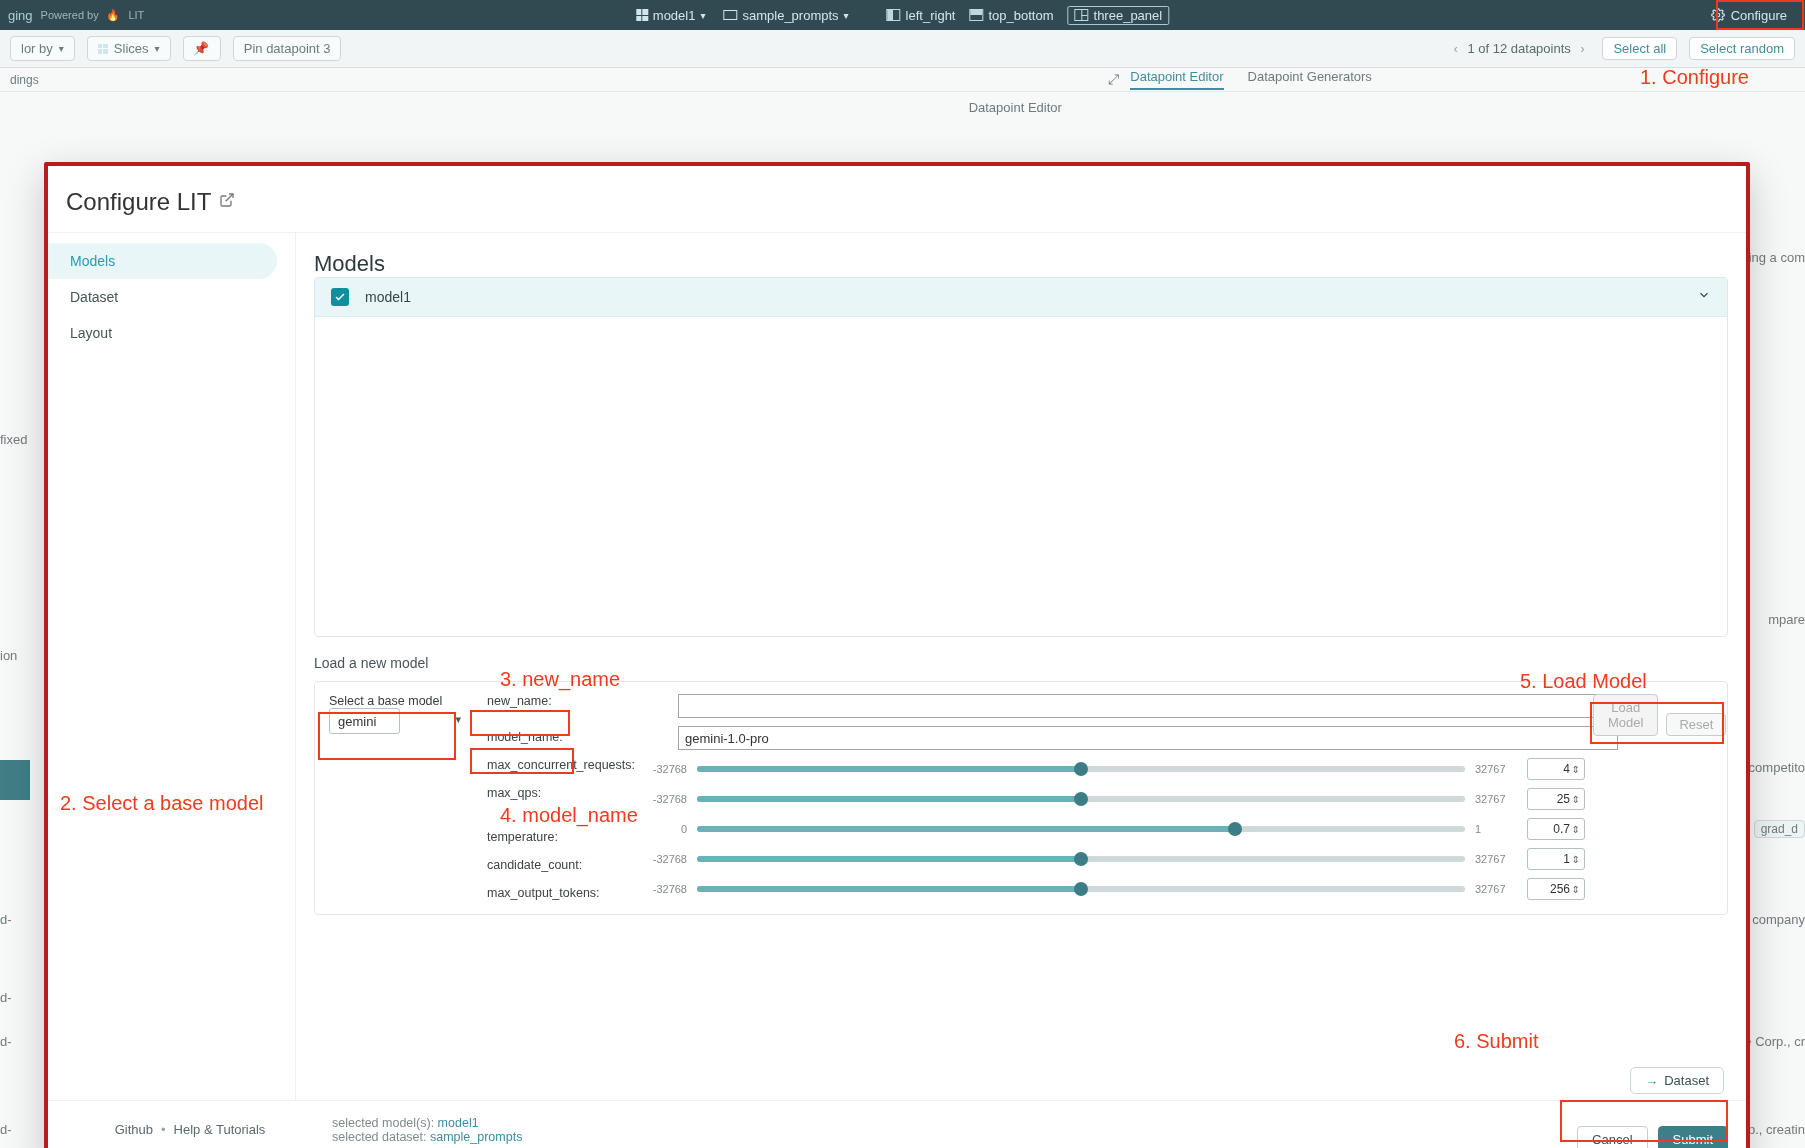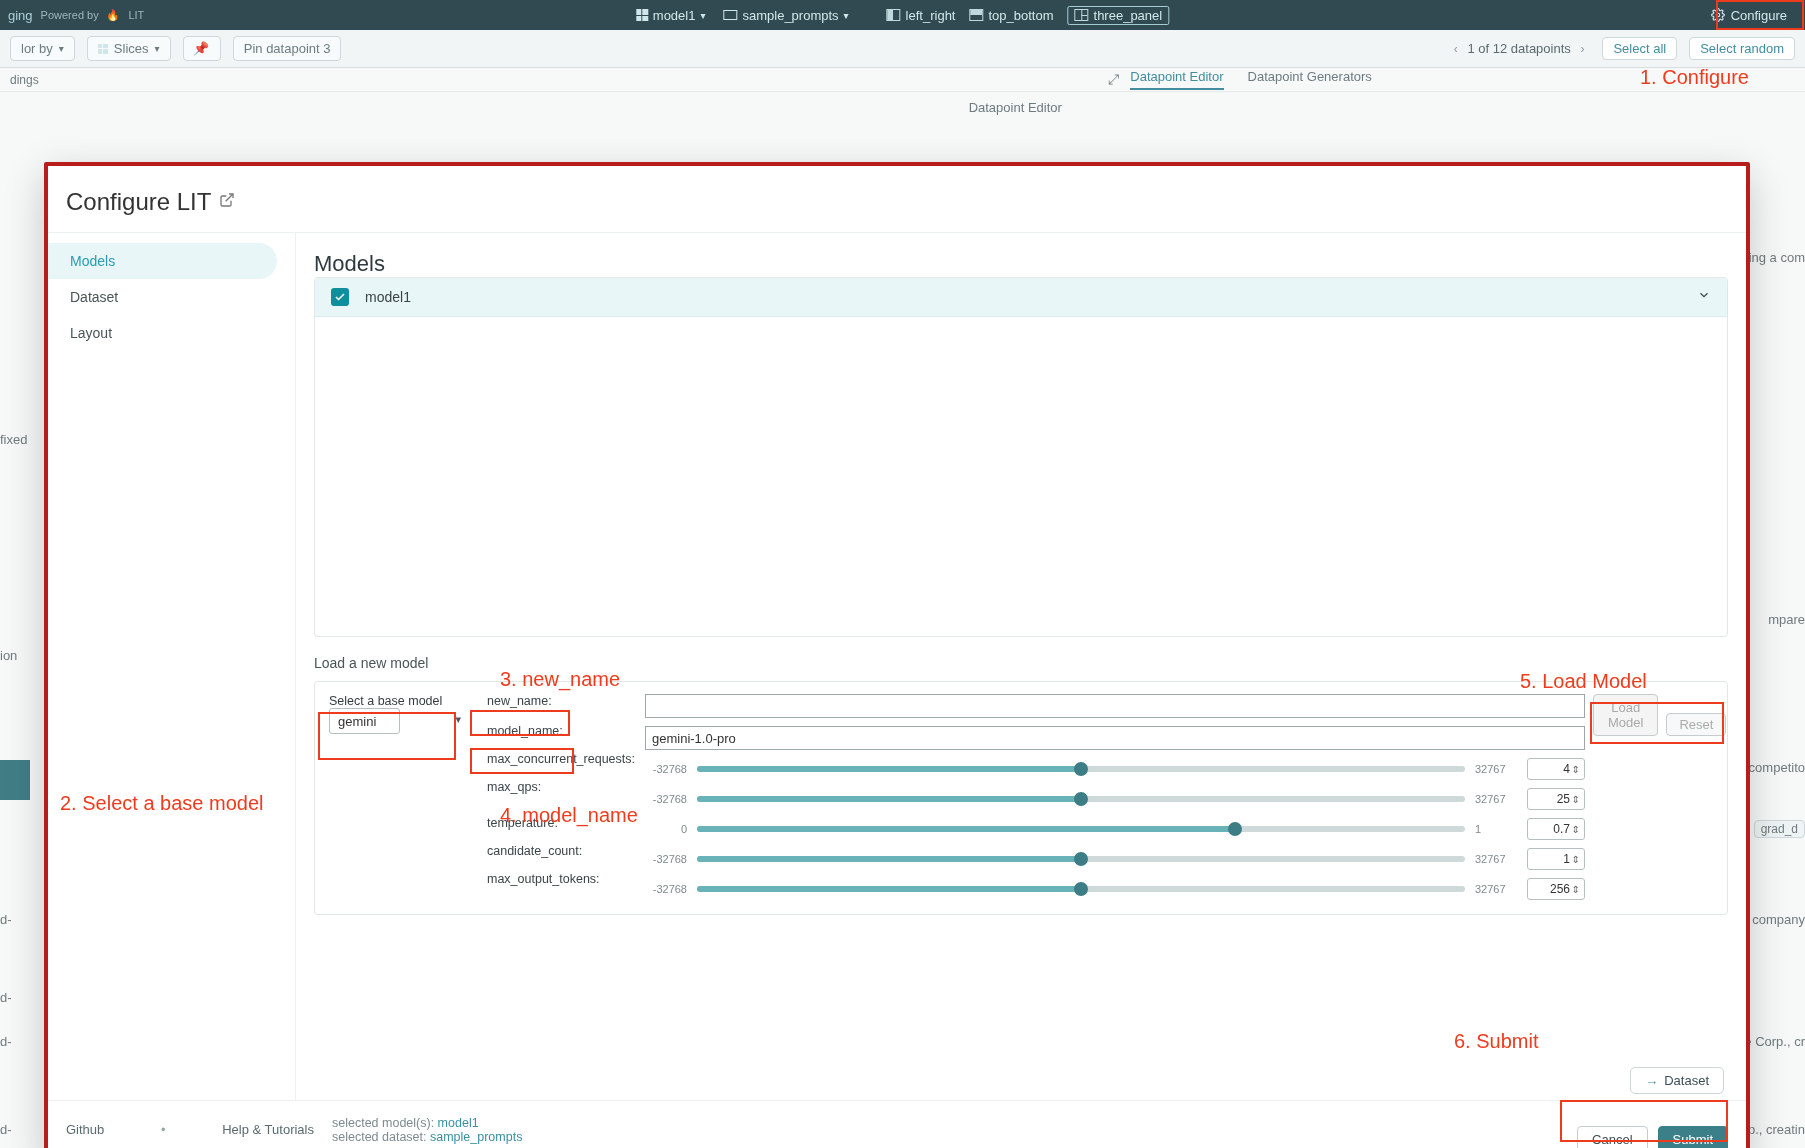--- a/index.html
+++ b/index.html
@@ -64,36 +64,36 @@
   .model-row .chev { margin-left:auto; color:#3b4448; font-size:16px; }
   .section-label { font-size:14px; color:#4a5558; margin: 18px 0 10px; }
   .loadform { border:1px solid #e1e6e7; border-radius:4px; padding:12px 14px 14px; display:grid; grid-template-columns: 150px 150px 1fr 120px; column-gap: 8px; row-gap: 10px; align-items:start; position: relative; }
   .formcol-label { font-size:12.5px; color:#353c3e; }
   .select { border:1px solid #b6bfc1; border-radius:3px; height:26px; padding: 0 22px 0 8px; font-size:13px; color:#333; background:#fff; appearance:none; position:relative; }
   .select-wrap { position:relative; display:inline-block; width: 140px; }
   .select-wrap::after { content:"▾"; position:absolute; right:8px; top:5px; font-size:11px; color:#555; pointer-events:none; }
   .param-stack { display:flex; flex-direction:column; gap:6px; }
   .param-name { font-size:12.5px; color:#3b4448; text-align: left; padding-right: 8px; }
   .middle-col { display:flex; flex-direction:column; gap:8px; }
-  .text-input { border:1px solid #9fa7a9; height:24px; padding:0 6px; font-size:13px; color:#333; width: 100%; background:#fff; }
+  .text-input { border:1px solid #9fa7a9; height:24px; padding:0 6px; font-size:13px; color:#333; width: 100%; background:#fff;margin-left:33px; }
   .slider-row { display:flex; align-items:center; gap:10px; font-size:11px; color:#808a8c; }
   .slider-row .minmax { width:42px; text-align:right; font-size:11px; }
   .slider-row .minmax.right { text-align:left; }
   .slider { position:relative; flex:1; height:6px; }
   .slider .track { position:absolute; left:0; right:0; top:50%; height:6px; transform:translateY(-50%); background:#d0d9da; border-radius:4px; }
   .slider .fill { position:absolute; left:0; top:50%; height:6px; transform:translateY(-50%); background:#69b3b8; border-radius:4px; }
   .slider .thumb { position:absolute; top:50%; width:14px; height:14px; background:#3c7d86; border-radius:50%; transform:translate(-50%,-50%); }
   .numbox { width:58px; height:22px; border:1px solid #b6bfc1; border-radius:3px; display:flex; align-items:center; justify-content:flex-end; padding-right:14px; font-size:12px; color:#333; position:relative; background:#fff; }
   .numbox::after { content:"⇕"; position:absolute; right:4px; font-size:10px; color:#666; }
   .loadbtns { display:flex; flex-direction:row; gap:8px; align-items:flex-end; }
   .btn { border:1px solid #c6cdcf; border-radius:4px; padding:5px 14px; font-size:13px; color:#888; background:#f7f8f8; cursor:pointer; }
   .btn.primary { background:#3b7f88; color:#fff; border-color:#3b7f88; }
   .btn.disabled { color:#aaa; background:#f4f4f4; }
   .modal-footer { height: 58px; border-top:1px solid #eef1f1; display:flex; align-items:center; padding: 0 18px; font-size:13px; color:#7d8b8e; }
-  .modal-footer .left-links { display:flex; gap:8px; width: 248px; justify-content:space-between; font-size:13px; color:#5a6b6f; }
+  .modal-footer .left-links { display:flex; gap:8px; width: 248px; justify-content:center; font-size:13px; color:#5a6b6f; }
   .modal-footer .dot { color:#98a5a8; }
   .modal-footer .mid { flex:1; padding-left: 18px; font-size:12.5px; color:#7d8b8e; }
   .modal-footer .mid .lbl { color:#7d8b8e; }
   .modal-footer .mid .val { color:#3a8fa0; }
   .modal-footer .right { display:flex; gap:10px; align-items:center;margin-top:20px; }
   .dataset-btn { border:1px solid #cdd7d9; border-radius:5px; padding:5px 14px; font-size:13px; color:#3a4f54; background:#fff; display:flex; align-items:center; gap:6px; }
   .dataset-btn .arrow { color:#3a8fa0; font-weight:600; }
   .btn.outline { background:#fff; color:#3a4f54; }
   .chev-down-outline { width:14px; height:14px; }
 </style>
@@ -252,24 +252,24 @@
           <div class="formcol-label">Select a base model</div>
           <span class="select-wrap">
             <select class="select">
               <option>gemini</option>
             </select>
           </span>
         </div>
 
         <div class="param-stack">
           <div class="param-name">new_name:</div>
-          <div class="param-name" style="margin-top:10px">model_name:</div>
+          <div class="param-name" style="margin-top:16px">model_name:</div>
           <div class="param-name" style="margin-top:8px">max_concurrent_requests:</div>
           <div class="param-name" style="margin-top:8px">max_qps:</div>
-          <div class="param-name" style="margin-top:16px">temperature:</div>
+          <div class="param-name" style="margin-top:24px">temperature:</div>
           <div class="param-name" style="margin-top:8px">candidate_count:</div>
           <div class="param-name" style="margin-top:8px">max_output_tokens:</div>
         </div>
 
         <div class="middle-col">
           <input class="text-input" value="" style="">
           <input class="text-input" value="gemini-1.0-pro" style="">
 
           <div class="slider-row">
             <span class="minmax">-32768</span>

